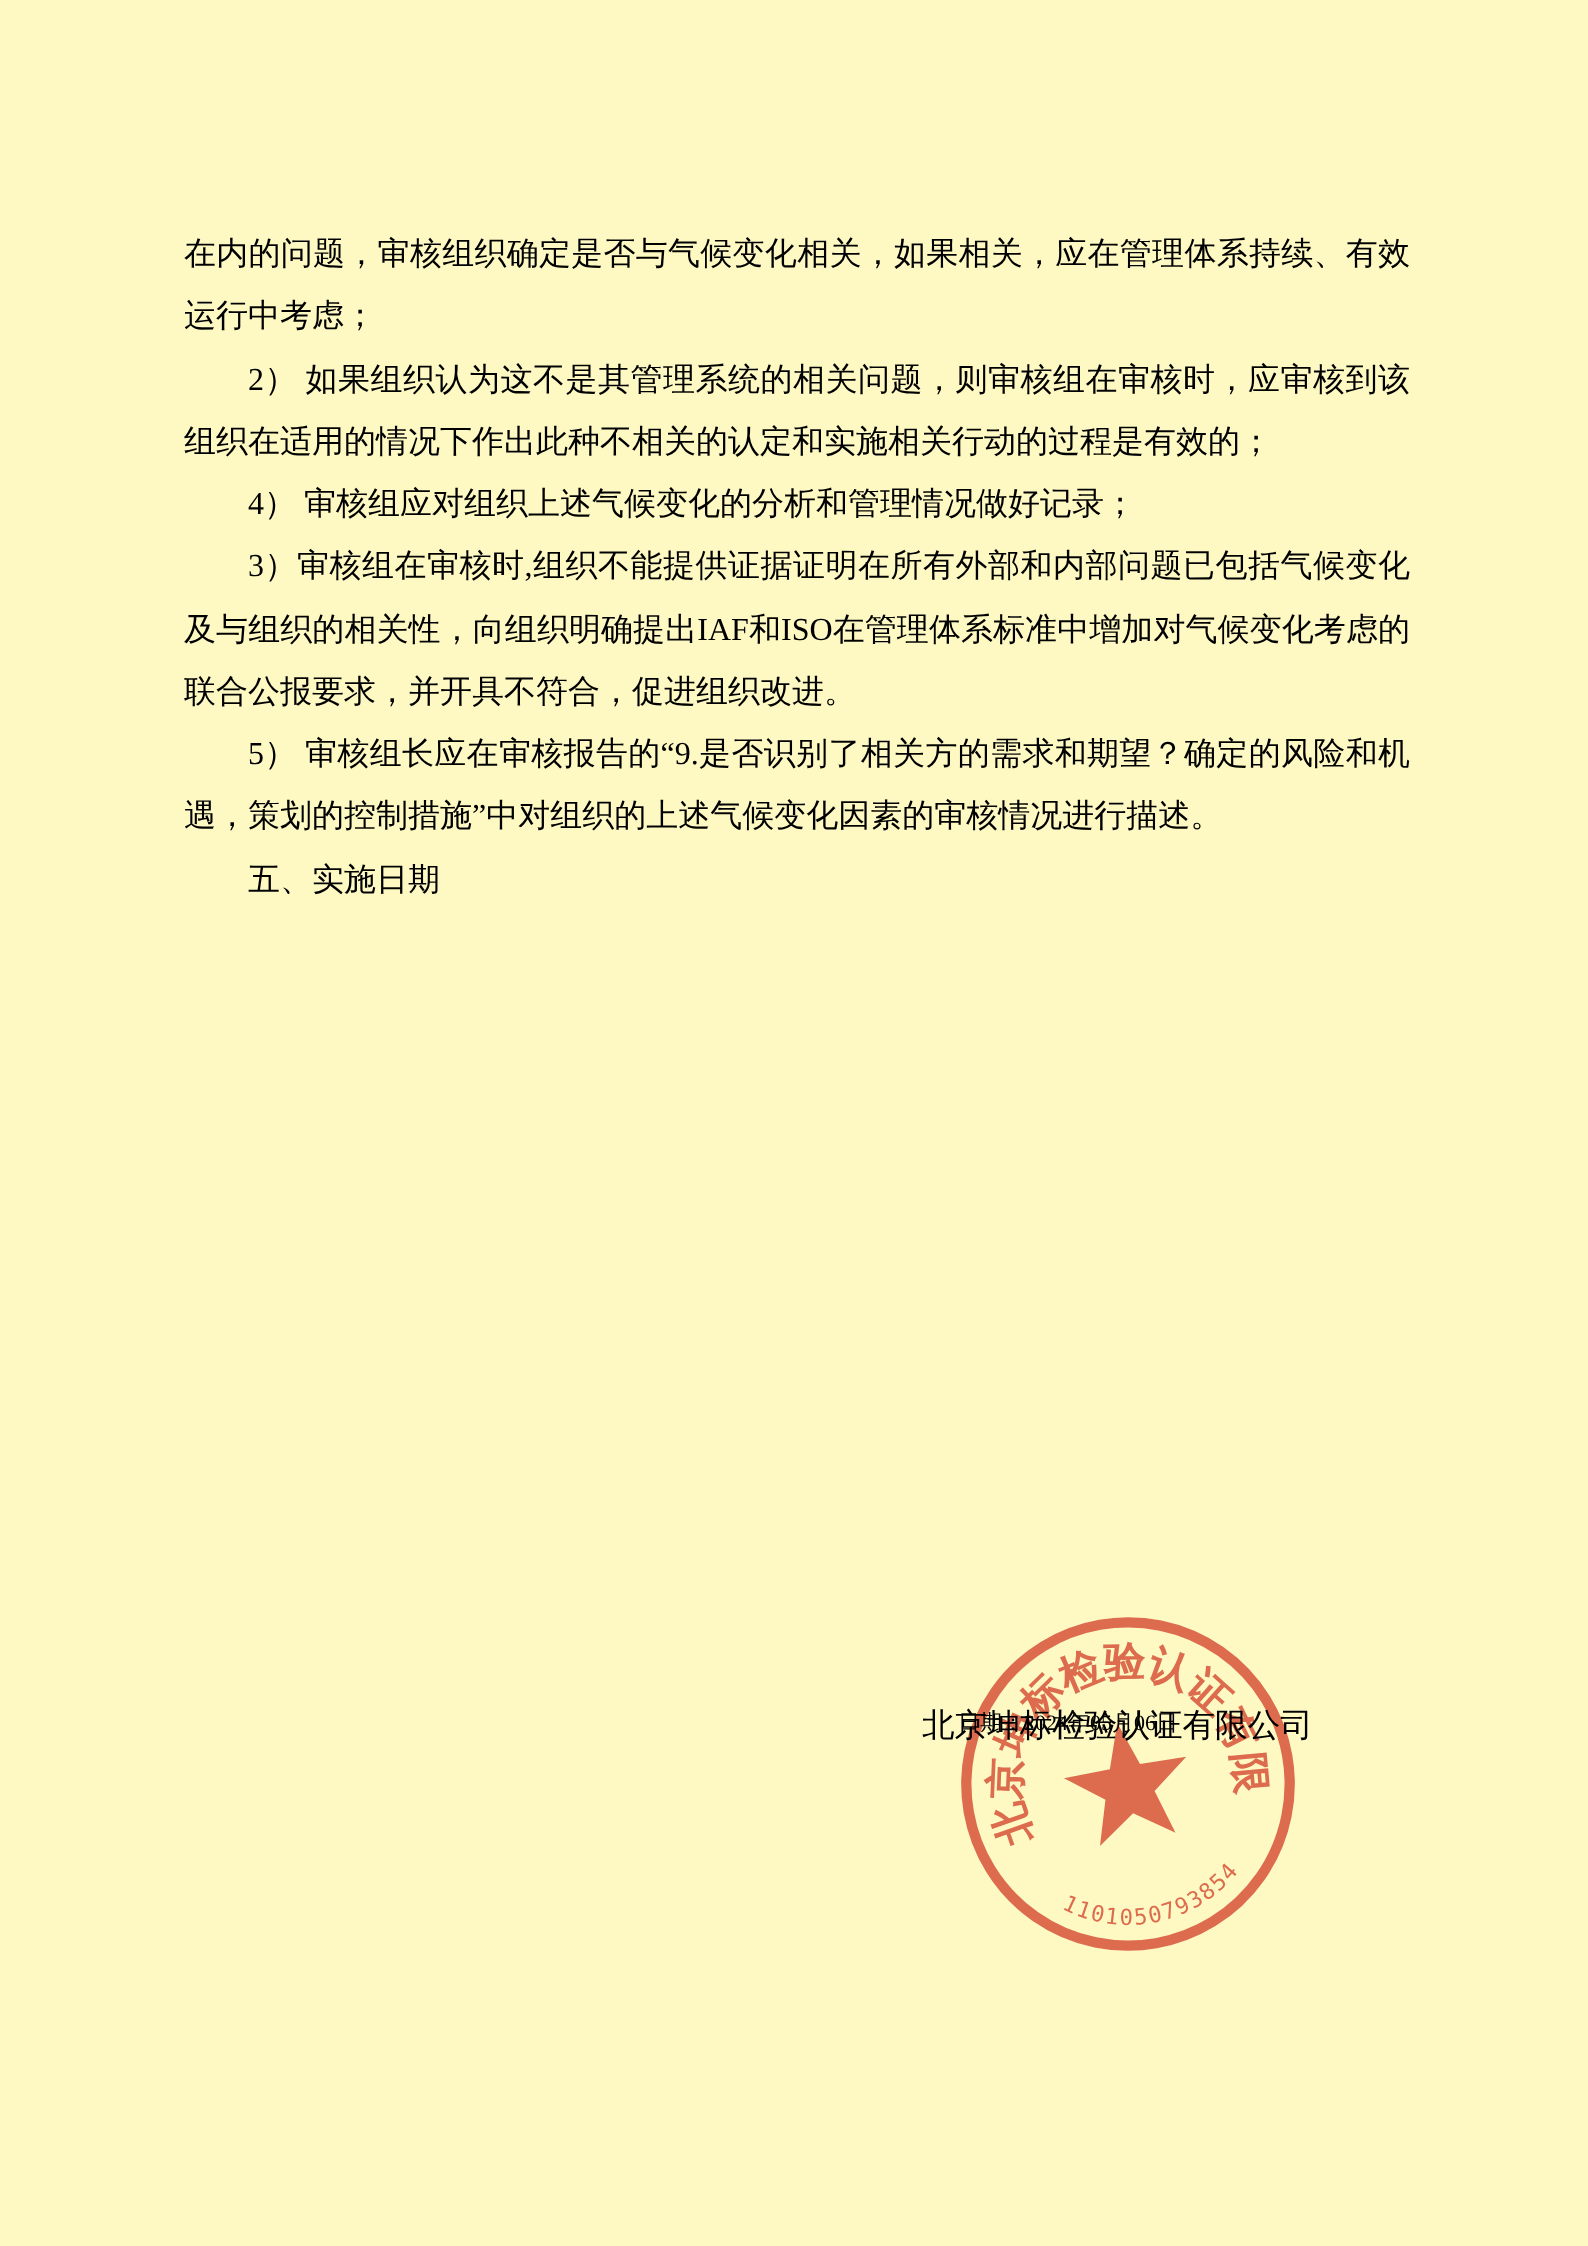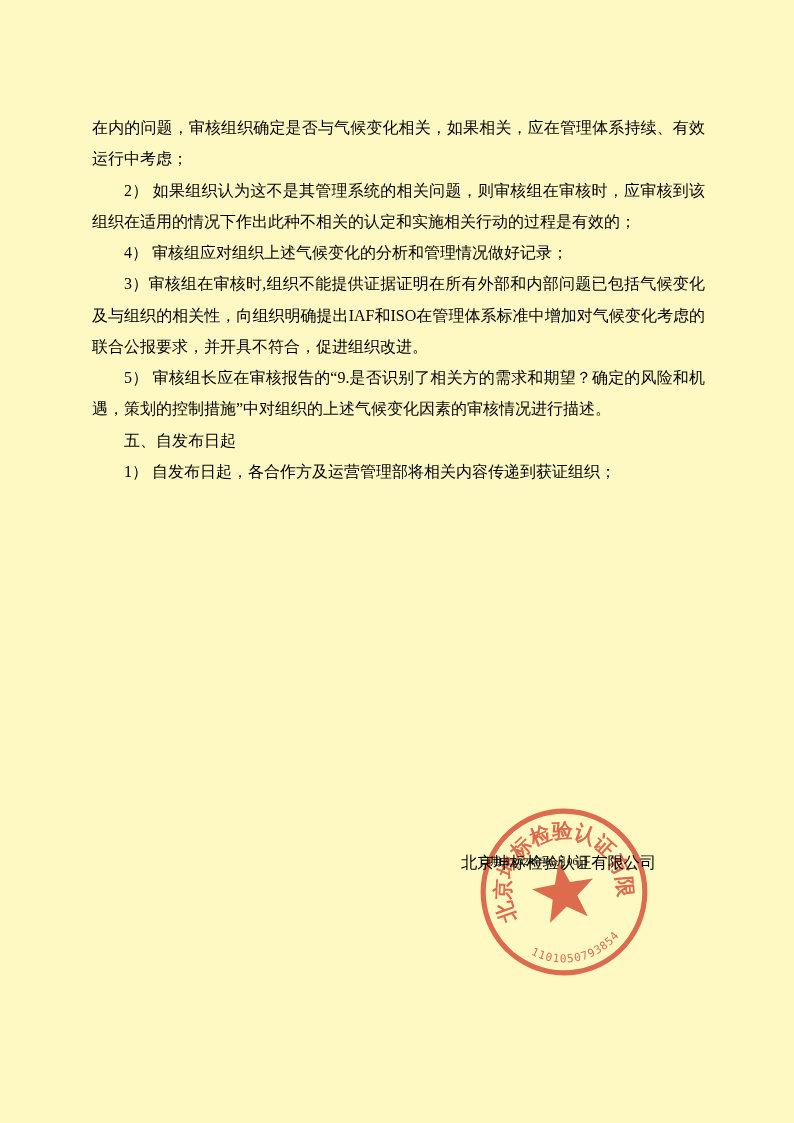--- a/index.html
+++ b/index.html
@@ -64,22 +64,21 @@
 <body>
 
 <div class="page">
 
   <div class="doc-text">
     <p class="para">在内的问题，审核组织确定是否与气候变化相关，如果相关，应在管理体系持续、有效运行中考虑；</p>
     <p class="para indent">2） 如果组织认为这不是其管理系统的相关问题，则审核组在审核时，应审核到该组织在适用的情况下作出此种不相关的认定和实施相关行动的过程是有效的；</p>
     <p class="para indent">4） 审核组应对组织上述气候变化的分析和管理情况做好记录；</p>
     <p class="para indent">3）审核组在审核时,组织不能提供证据证明在所有外部和内部问题已包括气候变化及与组织的相关性，向组织明确提出IAF和ISO在管理体系标准中增加对气候变化考虑的联合公报要求，并开具不符合，促进组织改进。</p>
     <p class="para indent">5） 审核组长应在审核报告的“9.是否识别了相关方的需求和期望？确定的风险和机遇，策划的控制措施”中对组织的上述气候变化因素的审核情况进行描述。</p>
-    <p class="para indent">五、自发布日起</p>
-    <p class="para indent">1） 自发布日起，各合作方及运营管理部将相关内容传递到获证组织；</p>
+    <p class="para indent">五、实施日期</p>
   </div>
 
   <div class="seal">
     <svg viewBox="0 0 200 200" xmlns="http://www.w3.org/2000/svg">
       <circle cx="100" cy="100" r="94" fill="none" stroke-width="6" stroke="#d8564c"></circle>
 
       <path id="sealArcTop" d="M 40.8 121.5 A 63 63 0 1 1 159.2 121.5" fill="none"></path>
       <text class="seal-ring-text" font-size="24" textLength="284" fill="#d8564c">
         <textPath href="#sealArcTop">北京坤标检验认证有限公司</textPath>
       </text>

